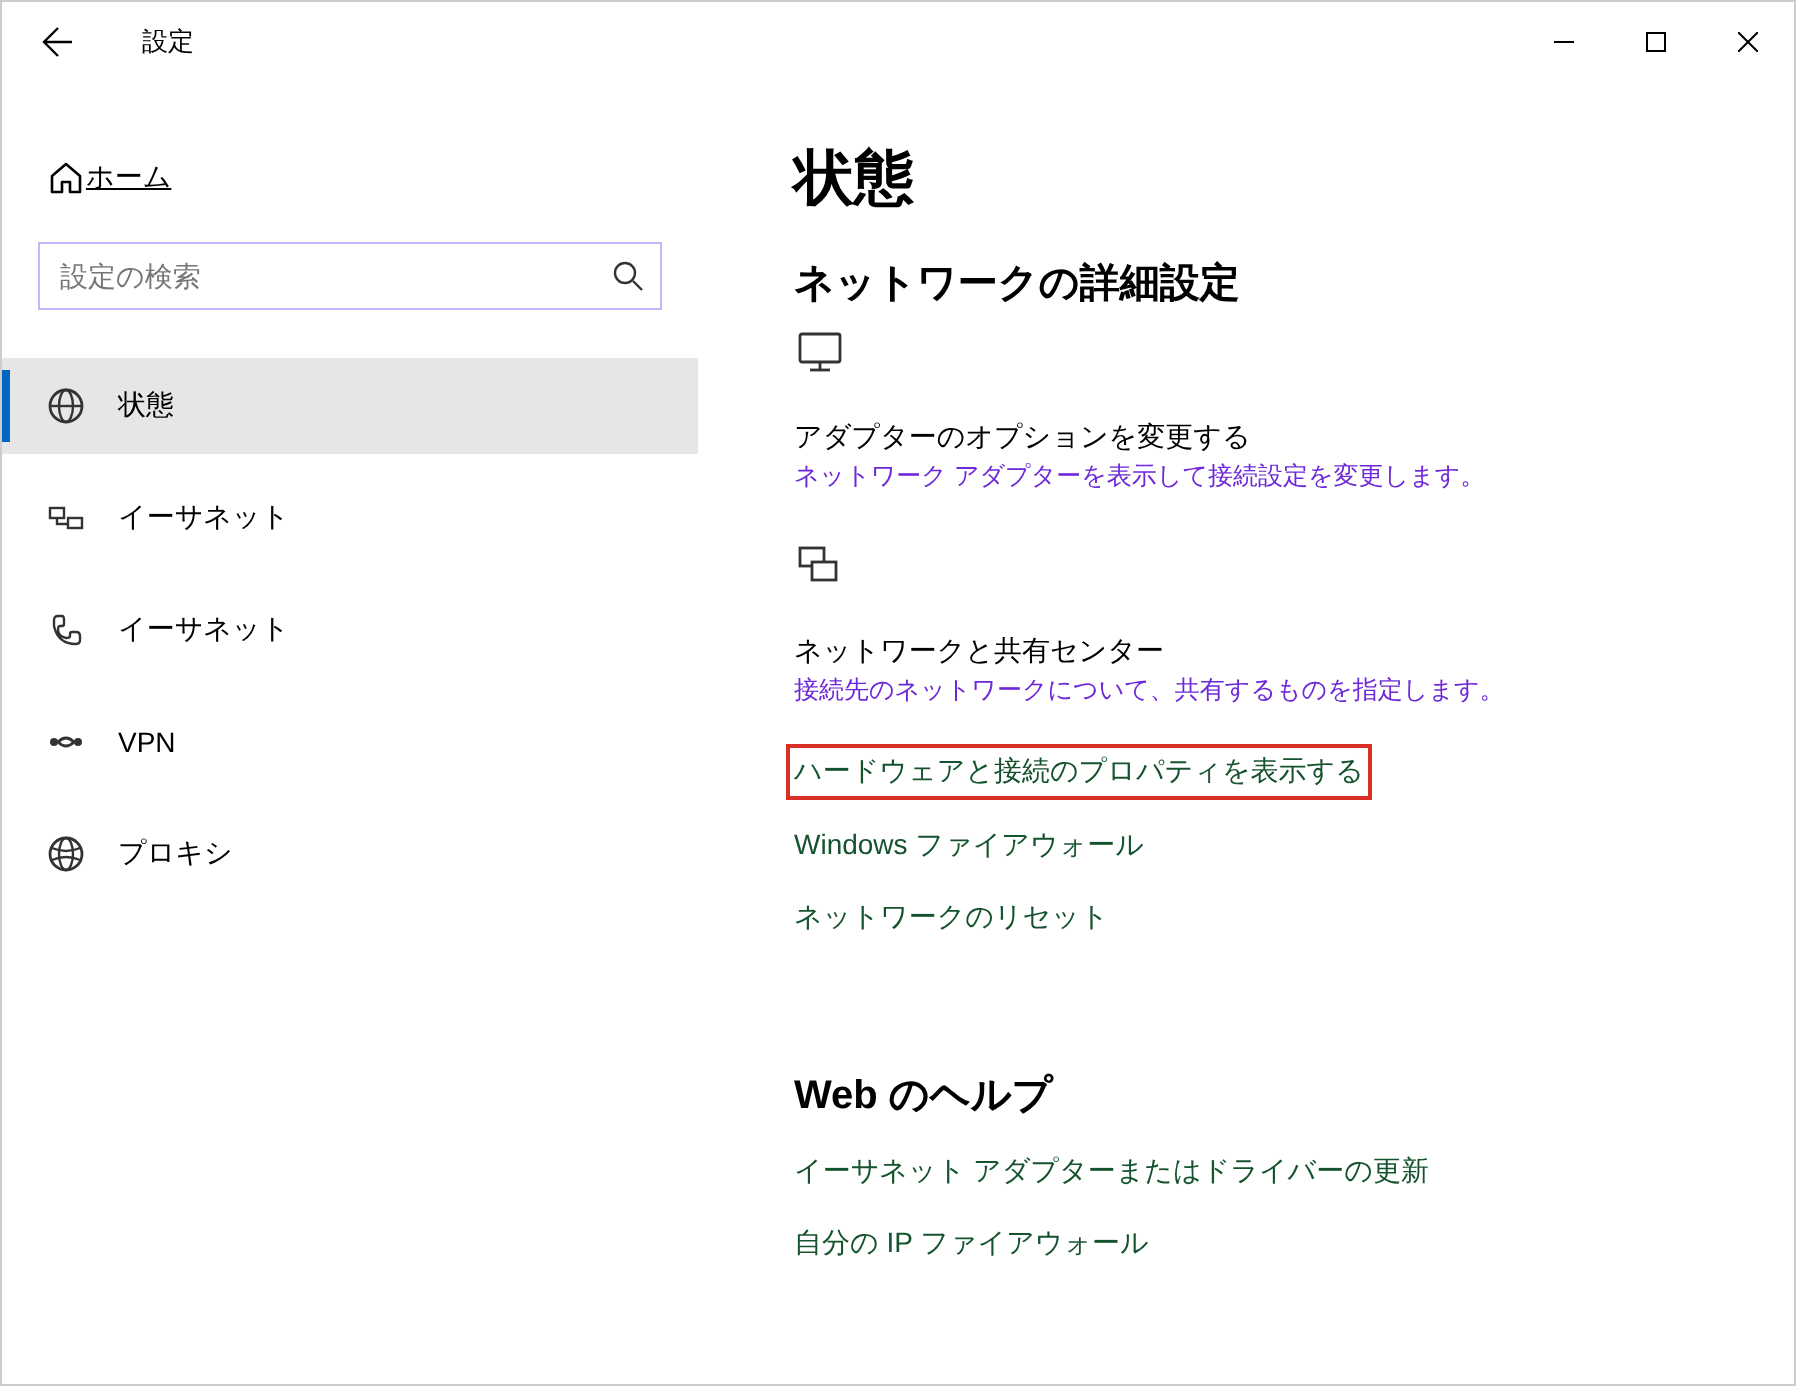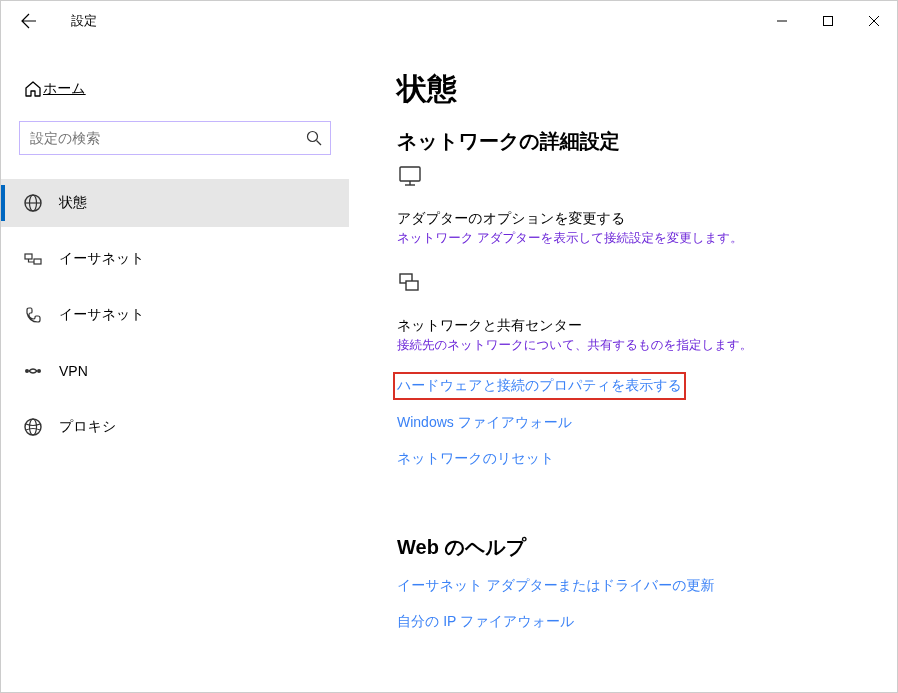--- a/index.html
+++ b/index.html
@@ -141,21 +141,21 @@
 }
 .option-title {
   font-size: 14px;
   margin-bottom: 2px;
 }
 .option-desc {
   font-size: 12.5px;
   color: #6d28d9;
 }
 .link {
-  color: #3b82f6;
+  color: #14532d;
   font-size: 14px;
   display: inline-block;
   margin-bottom: 18px;
   cursor: pointer;
 }
 .link.highlighted {
   outline: 2px solid #d93025;
   outline-offset: 2px;
   padding: 1px 0;
 }

